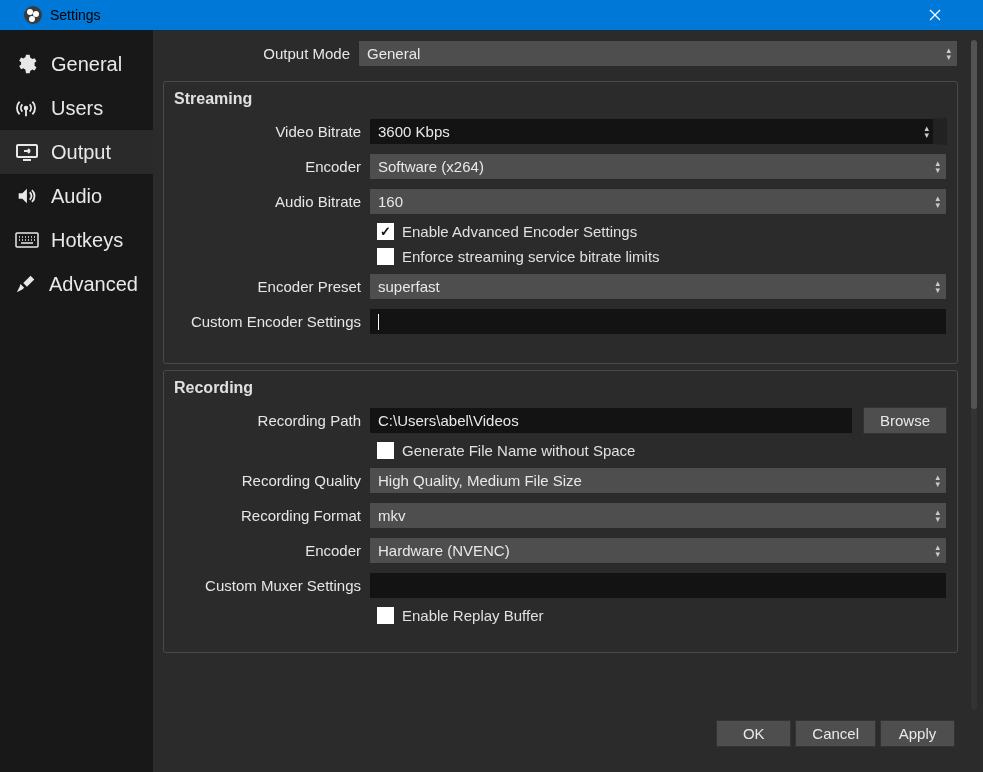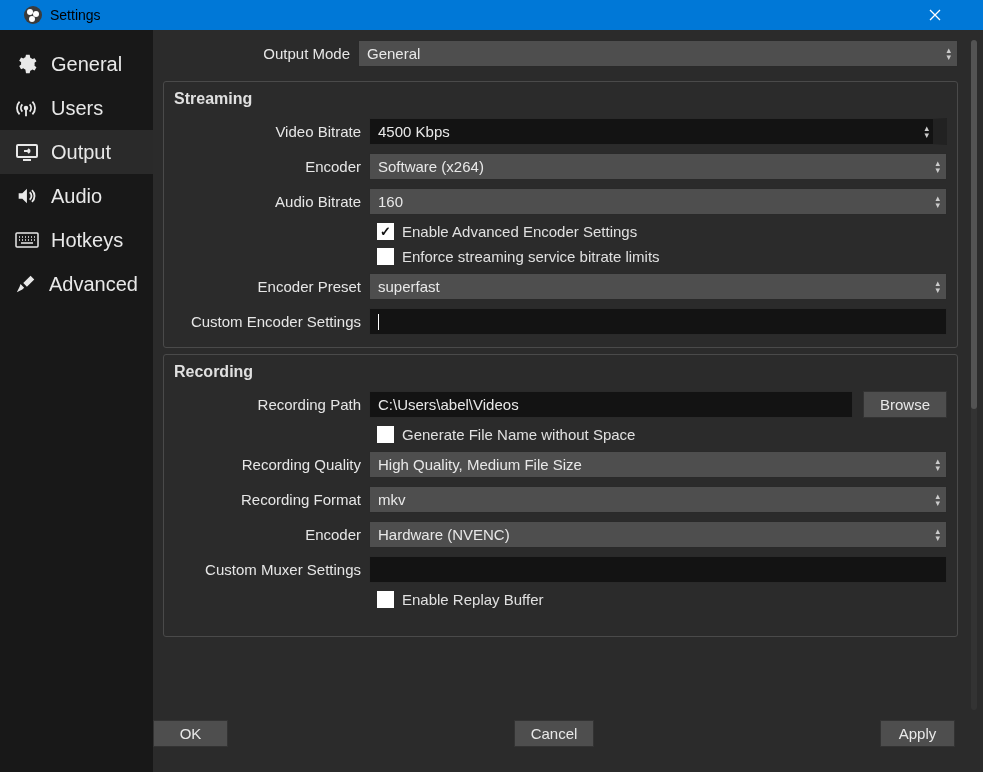--- a/index.html
+++ b/index.html
@@ -23,21 +23,21 @@
   .group-title { font-weight: 600; font-size: 16px; margin-bottom: 10px; }
   .select, .textinput { height: 27px; width: 100%; background: #4e4e4e; border: 1px solid #2a2a2a; display: flex; align-items: center; padding: 0 8px; color: #e8e8e8; position: relative; font-size:15px;}
   .select.dark, .textinput.dark { background: #131313; }
   .select .caret { position: absolute; right: 6px; top: 50%; transform: translateY(-50%); display:flex; flex-direction:column; font-size:9px; line-height:7px; color:#ccc;}
   .spin .caret { right:4px; }
   .spin { border-right: 14px solid #222; }
   .checkbox { width: 17px; height: 17px; background: #fff; display: inline-flex; align-items: center; justify-content: center; margin-right: 8px; color:#111; font-size:13px; font-weight:bold;}
   .checkbox.checked::after { content: "✓"; }
   .checkline { display: flex; align-items: center; margin-bottom: 8px; padding-left: 203px; font-size:15px;}
   .button { background: #4e4e4e; border: 1px solid #333; color: #e8e8e8; height: 27px; padding: 0 16px; display: inline-flex; align-items: center; justify-content: center; cursor: pointer; font-size:15px;}
-  .bottom-bar-inner { width:calc(100% - 153px); display:flex; justify-content:space-between; gap:12px; padding-right:28px;}
+  .bottom-bar-inner { width:calc(100% - 153px); display:flex; justify-content:flex-end; gap:4px; padding-right:28px;}
   .bottom-wrap { display:flex; height:52px; background:#2b2b2b; }
   .sidebar-spacer { width:153px; background:#181818; height:52px;}
   .button.wide { min-width: 75px; }
   svg { display:block; }
   .textinput.input-cursor::before { content:""; width:1px; height:16px; background:#fff; margin-right:2px;}
 </style>
 </head>
 <body>
 
 <div class="titlebar">
@@ -130,21 +130,21 @@
       </div>
     </div>
 
     <div class="group">
       <div class="group-title">Streaming</div>
 
       <div class="row">
         <div class="label">Video Bitrate</div>
         <div class="field">
           <div class="select dark spin">
-            <span>4500 Kbps</span>
+            <span>3600 Kbps</span>
             <span class="caret">▴<br>▾</span>
           </div>
         </div>
       </div>
 
       <div class="row">
         <div class="label">Encoder</div>
         <div class="field">
           <div class="select">
             <span>Software (x264)</span>
@@ -175,21 +175,21 @@
       <div class="row">
         <div class="label">Encoder Preset</div>
         <div class="field">
           <div class="select">
             <span>superfast</span>
             <span class="caret">▴<br>▾</span>
           </div>
         </div>
       </div>
 
-      <div class="row" style="margin-bottom:2px;">
+      <div class="row" style="margin-bottom:18px;">
         <div class="label">Custom Encoder Settings</div>
         <div class="field">
           <div class="textinput dark input-cursor">
             <span></span>
           </div>
         </div>
       </div>
     </div>
 
     <div class="group">

